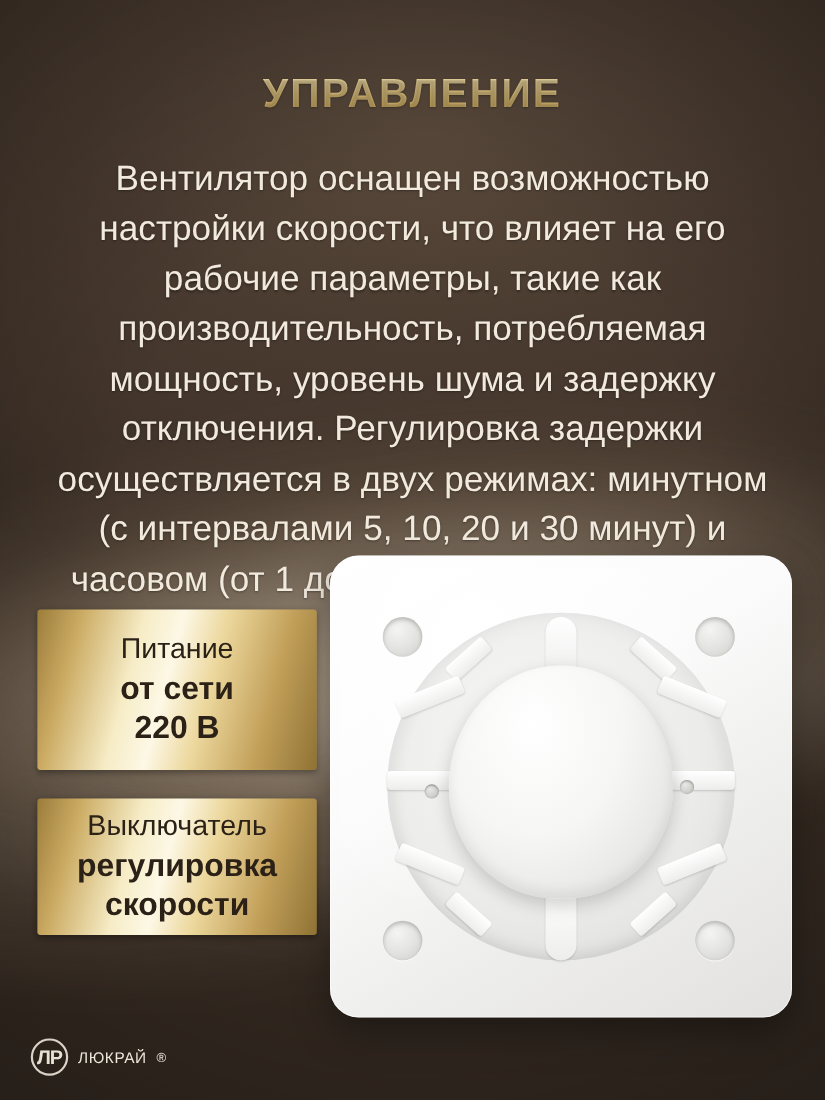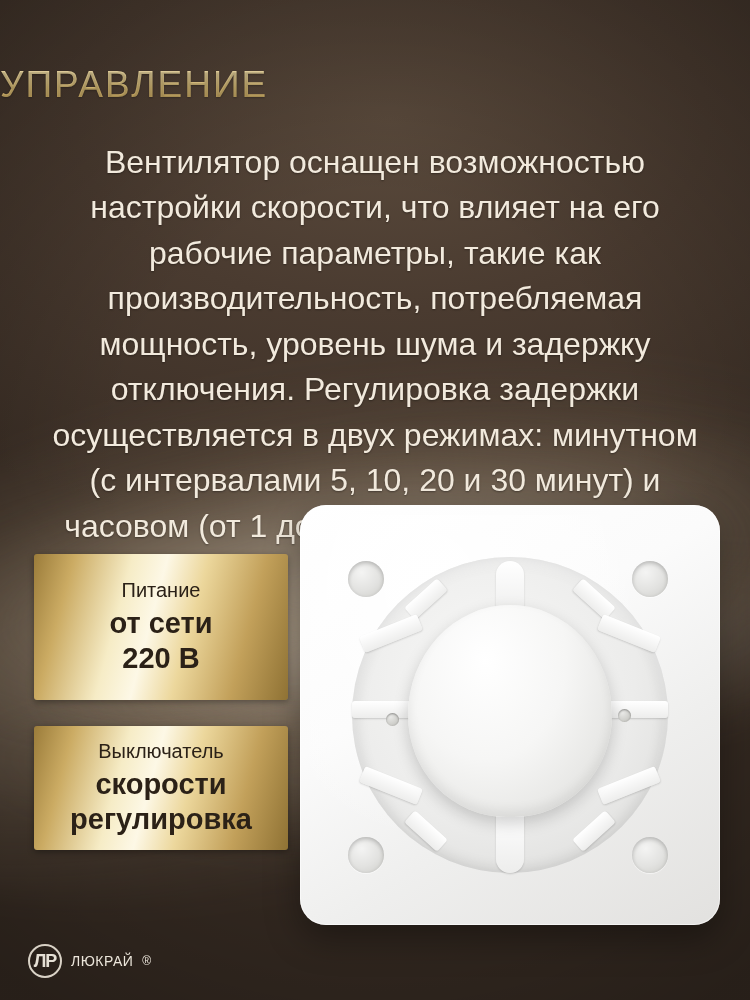--- a/index.html
+++ b/index.html
@@ -57,22 +57,23 @@
     inset: 0;
     background: radial-gradient(ellipse 640px 640px at 50% 45%, rgba(0,0,0,0) 40%, rgba(0,0,0,0.32) 100%);
     pointer-events: none;
   }
 
   .title {
     position: absolute;
     top: 64px;
     left: 0;
     width: 750px;
+    text-align: center;
     font-size: 37px;
-    font-weight: normal;
+    font-weight: bold;
     letter-spacing: 2px;
     color: #e7cf93;
     background: linear-gradient(180deg, #f4e4b6 0%, #dcbf78 55%, #c8a559 100%);
     -webkit-background-clip: text;
     background-clip: text;
     -webkit-text-fill-color: transparent;
     text-shadow: 0 1px 2px rgba(0,0,0,0.25);
   }
 
   .paragraph {
@@ -99,21 +100,21 @@
     display: flex;
     flex-direction: column;
     align-items: center;
     justify-content: center;
     color: #2b2117;
     text-align: center;
   }
   .plate-1 { top: 554px; height: 146px; }
   .plate-2 { top: 726px; height: 124px; }
   .plate .small {
-    font-size: 20px;
+    font-size: 26px;
     font-weight: normal;
     line-height: 1.2;
     margin-bottom: 4px;
   }
   .plate .big {
     font-size: 29px;
     font-weight: bold;
     line-height: 1.22;
   }
 
@@ -279,22 +280,22 @@
   </div>
 
   <div class="plate plate-1">
     <div class="small">Питание</div>
     <div class="big">от сети</div>
     <div class="big">220 В</div>
   </div>
 
   <div class="plate plate-2">
     <div class="small">Выключатель</div>
+    <div class="big">регулировка</div>
     <div class="big">скорости</div>
-    <div class="big">регулировка</div>
   </div>
 
   <div class="footer">
     <div class="logo-mark">ЛР</div>
     <div class="logo-text">ЛЮКРАЙ</div>
     <div class="logo-reg">®</div>
   </div>
 
 </div>
 

